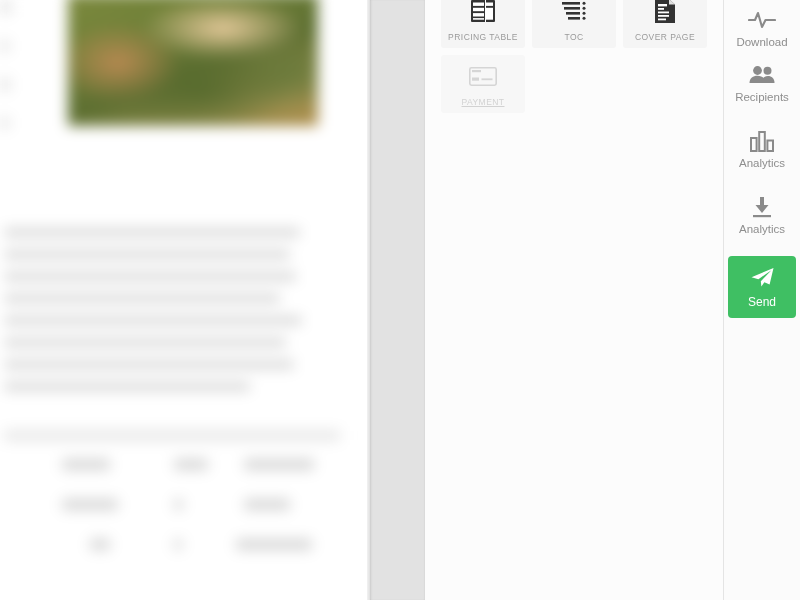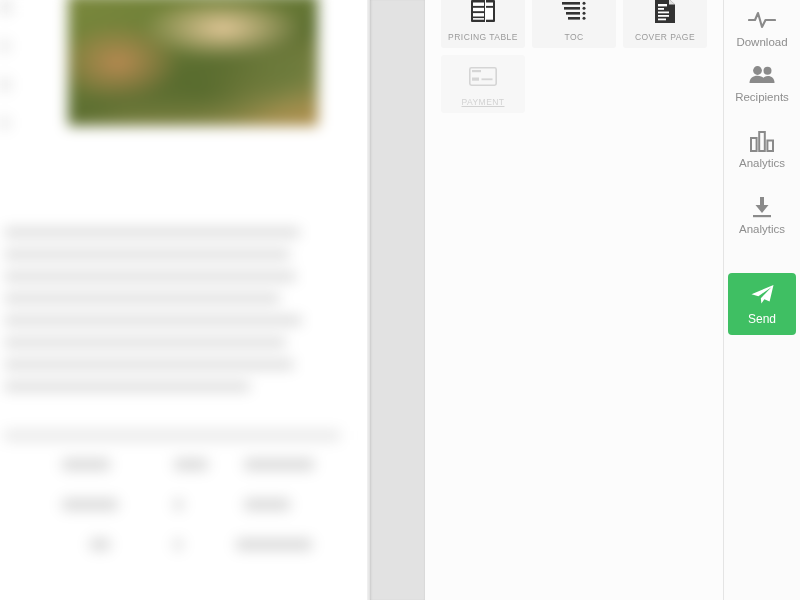--- a/index.html
+++ b/index.html
@@ -250,21 +250,21 @@
   .send-btn {
     width: 68px;
     height: 62px;
     border-radius: 4px;
     display: flex;
     flex-direction: column;
     align-items: center;
     justify-content: center;
     cursor: pointer;
     user-select: none;
-    margin-top: 25px;
+    margin-top: 8px;
     border: none;
     padding: 0;
     font-family: inherit;
   }
   .send-btn .send-label {
     font-size: 12px;
     color: #ffffff;
     margin-top: 5px;
     line-height: 1;
   }

